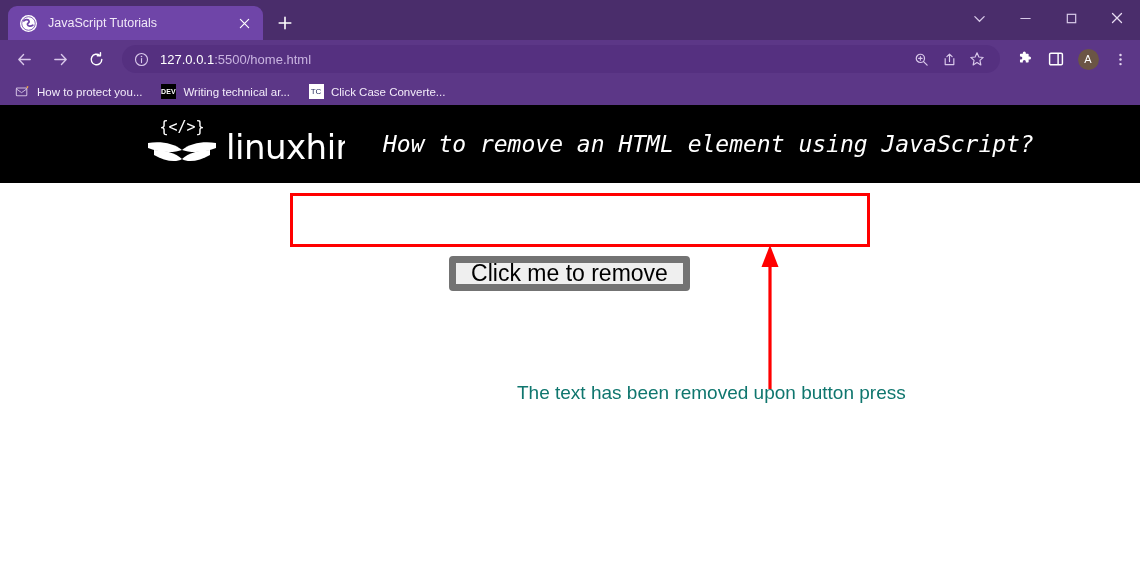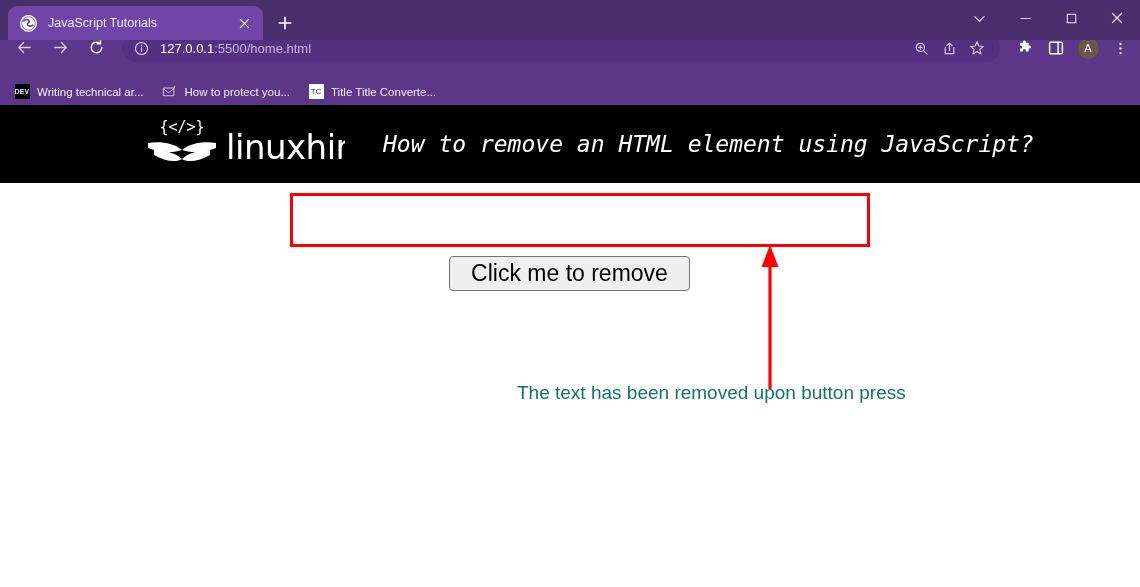--- a/index.html
+++ b/index.html
@@ -96,21 +96,21 @@
     display: flex;
     align-items: center;
     justify-content: center;
   }
 
   
   .toolbar {
     height: 38px;
     background: #5c3787;
     display: flex;
-    align-items: flex-end;
+    align-items: center;
     padding: 16px 6px;
     box-sizing: border-box;
   }
   .navbtn {
     width: 30px;
     height: 30px;
     margin: 0 3px;
     display: flex;
     align-items: center;
     justify-content: center;
@@ -275,21 +275,21 @@
     background: #ffffff;
     box-sizing: border-box;
   }
   .action-button {
     position: absolute;
     left: 449px;
     top: 73px;
     width: 241px;
     height: 35px;
     background: #efefef;
-    border: 1px solid #737373;
+    border: 7px solid #737373;
     border-radius: 4px;
     color: #000000;
     font-size: 23px;
     font-family: "Liberation Sans", sans-serif;
     display: flex;
     align-items: center;
     justify-content: center;
     box-sizing: border-box;
     padding: 0;
   }
@@ -431,39 +431,39 @@
         <circle cx="8" cy="3.1" r="1.3" fill="#e4d7f0"></circle>
         <circle cx="8" cy="8" r="1.3" fill="#e4d7f0"></circle>
         <circle cx="8" cy="12.9" r="1.3" fill="#e4d7f0"></circle>
       </svg>
     </div>
   </div>
 
   <div class="bookmarks">
     <div class="bm">
       <span class="bm-ico">
-        <span class="bm-dev">DEV</span>
-      </span>
-      <span class="bm-label">Writing technical ar...</span>
-    </div>
-    <div class="bm">
-      <span class="bm-ico">
         <svg width="15" height="14" viewBox="0 0 16 15">
           <rect x="1.4" y="3.2" width="11.2" height="8.4" rx="1" stroke="#cdbade" stroke-width="1.15" fill="none"></rect>
           <path d="M1.4 4.2 L7 8.2 L12.6 4.2" stroke="#cdbade" stroke-width="1.05" fill="none"></path>
           <path d="M12.6 1.2 L14.6 1.9 L12.6 4.2 Z" fill="#ffb03a"></path>
         </svg>
       </span>
       <span class="bm-label">How to protect you...</span>
     </div>
     <div class="bm">
       <span class="bm-ico">
+        <span class="bm-dev">DEV</span>
+      </span>
+      <span class="bm-label">Writing technical ar...</span>
+    </div>
+    <div class="bm">
+      <span class="bm-ico">
         <span class="bm-tc">TC</span>
       </span>
-      <span class="bm-label">Title Title Converte...</span>
+      <span class="bm-label">Click Case Converte...</span>
     </div>
   </div>
 </div>
 
 <div class="page">
 
   <div class="site-header">
     <div class="logo">
       <svg width="205" height="62" viewBox="0 0 205 62">
 

